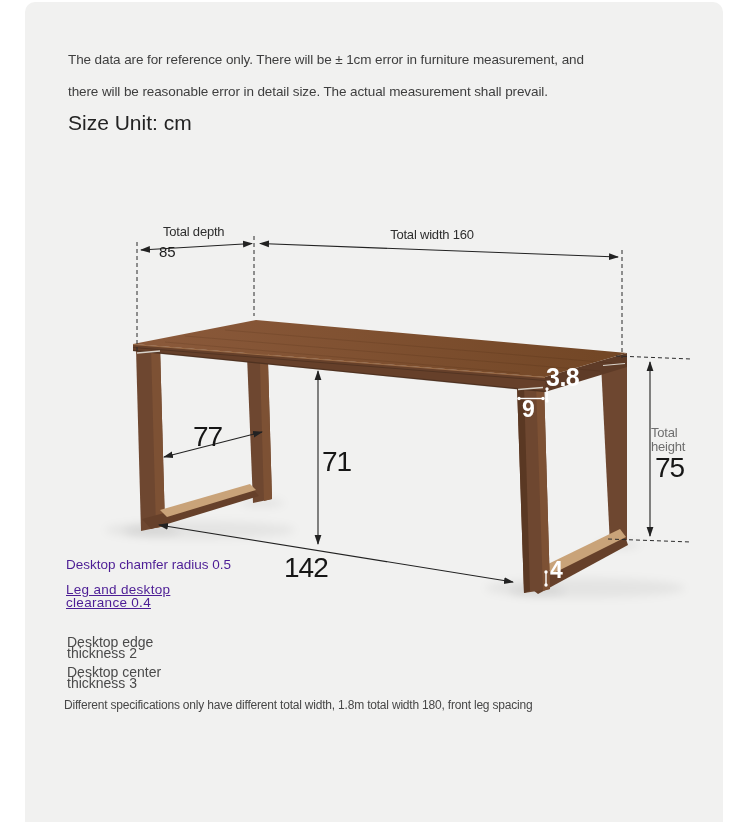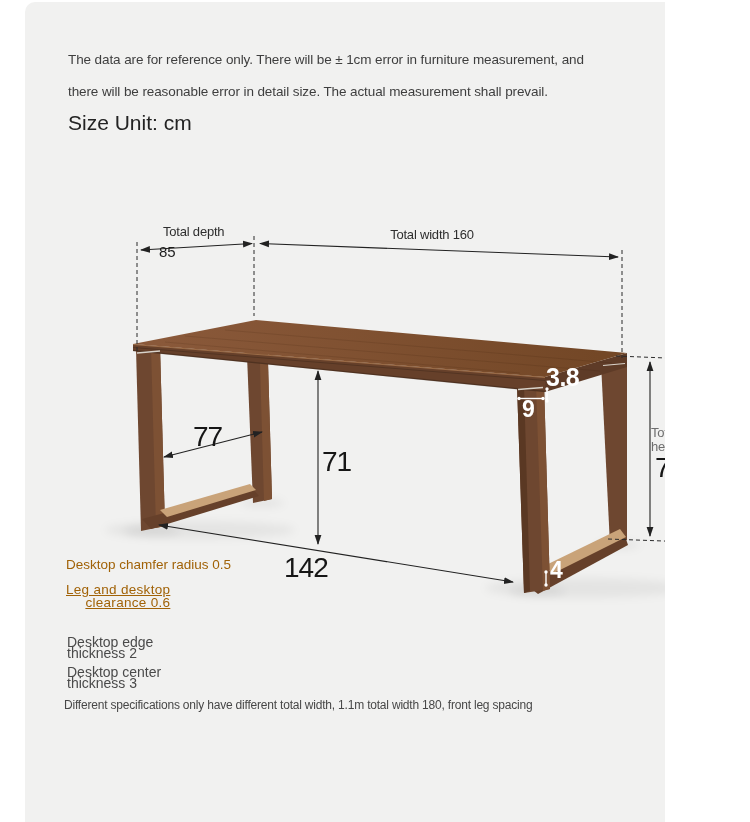--- a/index.html
+++ b/index.html
@@ -1,25 +1,25 @@
 <!DOCTYPE html>
 <html><head>
 <meta charset="utf-8">
 <style>
   html,body{margin:0;padding:0;background:#ffffff;}
-  .page{position:relative;width:665px;height:822px;background:#ffffff;overflow:hidden;
+  .page{position:relative;width:750px;height:822px;background:#ffffff;overflow:hidden;
         font-family:"Liberation Sans", sans-serif;}
   .card{position:absolute;left:25px;top:2px;width:698px;height:820px;
         background:#f1f1f0;border-radius:10px 10px 0 0;}
   .abs{position:absolute;white-space:nowrap;}
   .disc{font-size:13.5px;color:#3e3e3e;letter-spacing:-0.1px;}
   .disc1{left:68px;top:52px;}
   .disc2{left:68px;top:84px;}
   .size-unit{left:68px;top:111px;font-size:21px;color:#232323;}
-  .note{color:#a16207;text-align:right;}
+  .note{color:#4c1d95;}
   .note-chamfer{left:66px;top:557px;font-size:13.5px;}
   .note-clearance{left:66px;top:583px;font-size:13.5px;line-height:13px;letter-spacing:0.3px;text-decoration:underline;}
   .note-sm{font-size:14px;line-height:10.5px;color:#4a4a4a;}
   .note-edge{left:67px;top:637px;}
   .note-center{left:67px;top:667px;}
   .note-spec{left:64px;top:700px;font-size:12px;line-height:11.5px;color:#474747;letter-spacing:-0.2px;}
   svg{position:absolute;left:0;top:0;}
   .dimline{stroke:#222222;stroke-width:1.1;fill:none;}
   .dash{stroke:#2b2b2b;stroke-width:1;fill:none;stroke-dasharray:4 3;}
   .wdim{stroke:#ffffff;stroke-width:1.4;fill:none;}
@@ -137,26 +137,26 @@
     <text class="t-num" x="322" y="471">71</text>
     <text class="t-num" x="284" y="577">142</text>
     <text class="t-white" x="546" y="386" font-size="25">3.8</text>
     <text class="t-white" x="522" y="417" font-size="23">9</text>
     <text class="t-white" x="550" y="578" font-size="23">4</text>
   </svg>
 
   <div class="abs note note-chamfer">Desktop chamfer radius 0.5</div>
   <div class="abs note note-clearance">
     <div>Leg and desktop</div>
-    <div>clearance 0.6</div>
+    <div>clearance 0.4</div>
   </div>
   <div class="abs note-sm note-edge">
     <div>Desktop edge</div>
     <div>thickness 2</div>
   </div>
   <div class="abs note-sm note-center">
     <div>Desktop center</div>
     <div>thickness 3</div>
   </div>
   <div class="abs note-spec">
-    <div>Different specifications only have different total width, 1.1m total width 180, front leg spacing</div>
+    <div>Different specifications only have different total width, 1.8m total width 180, front leg spacing</div>
   </div>
 </div>
 
 </body></html>

